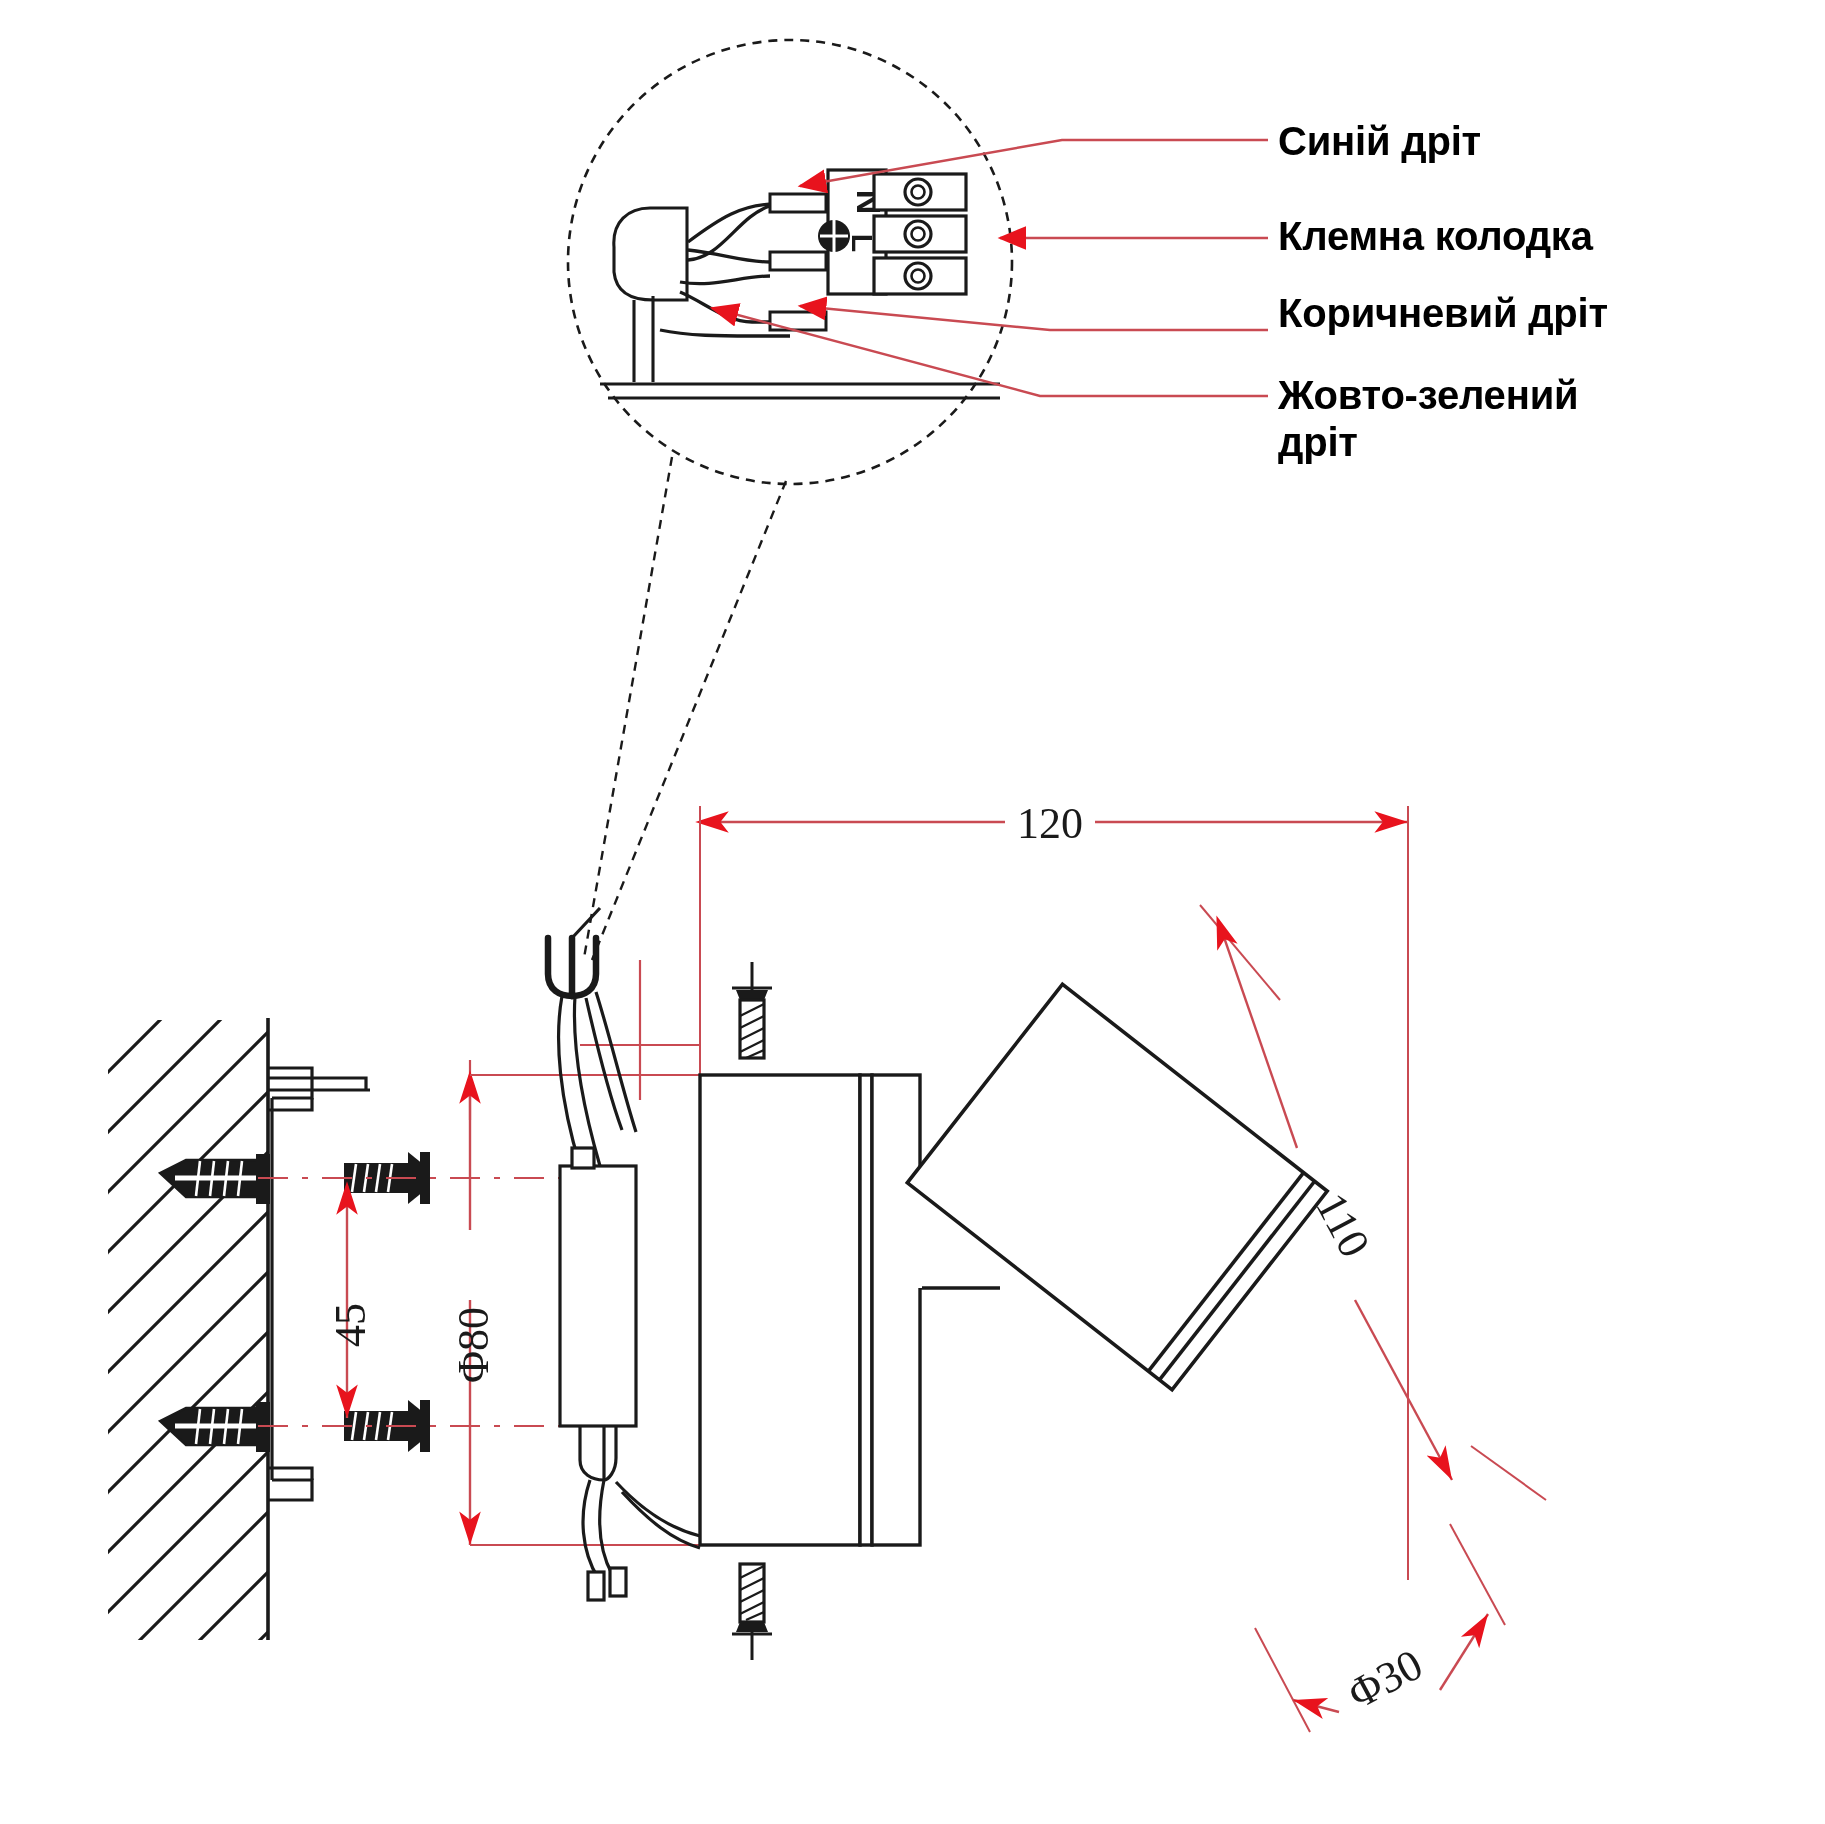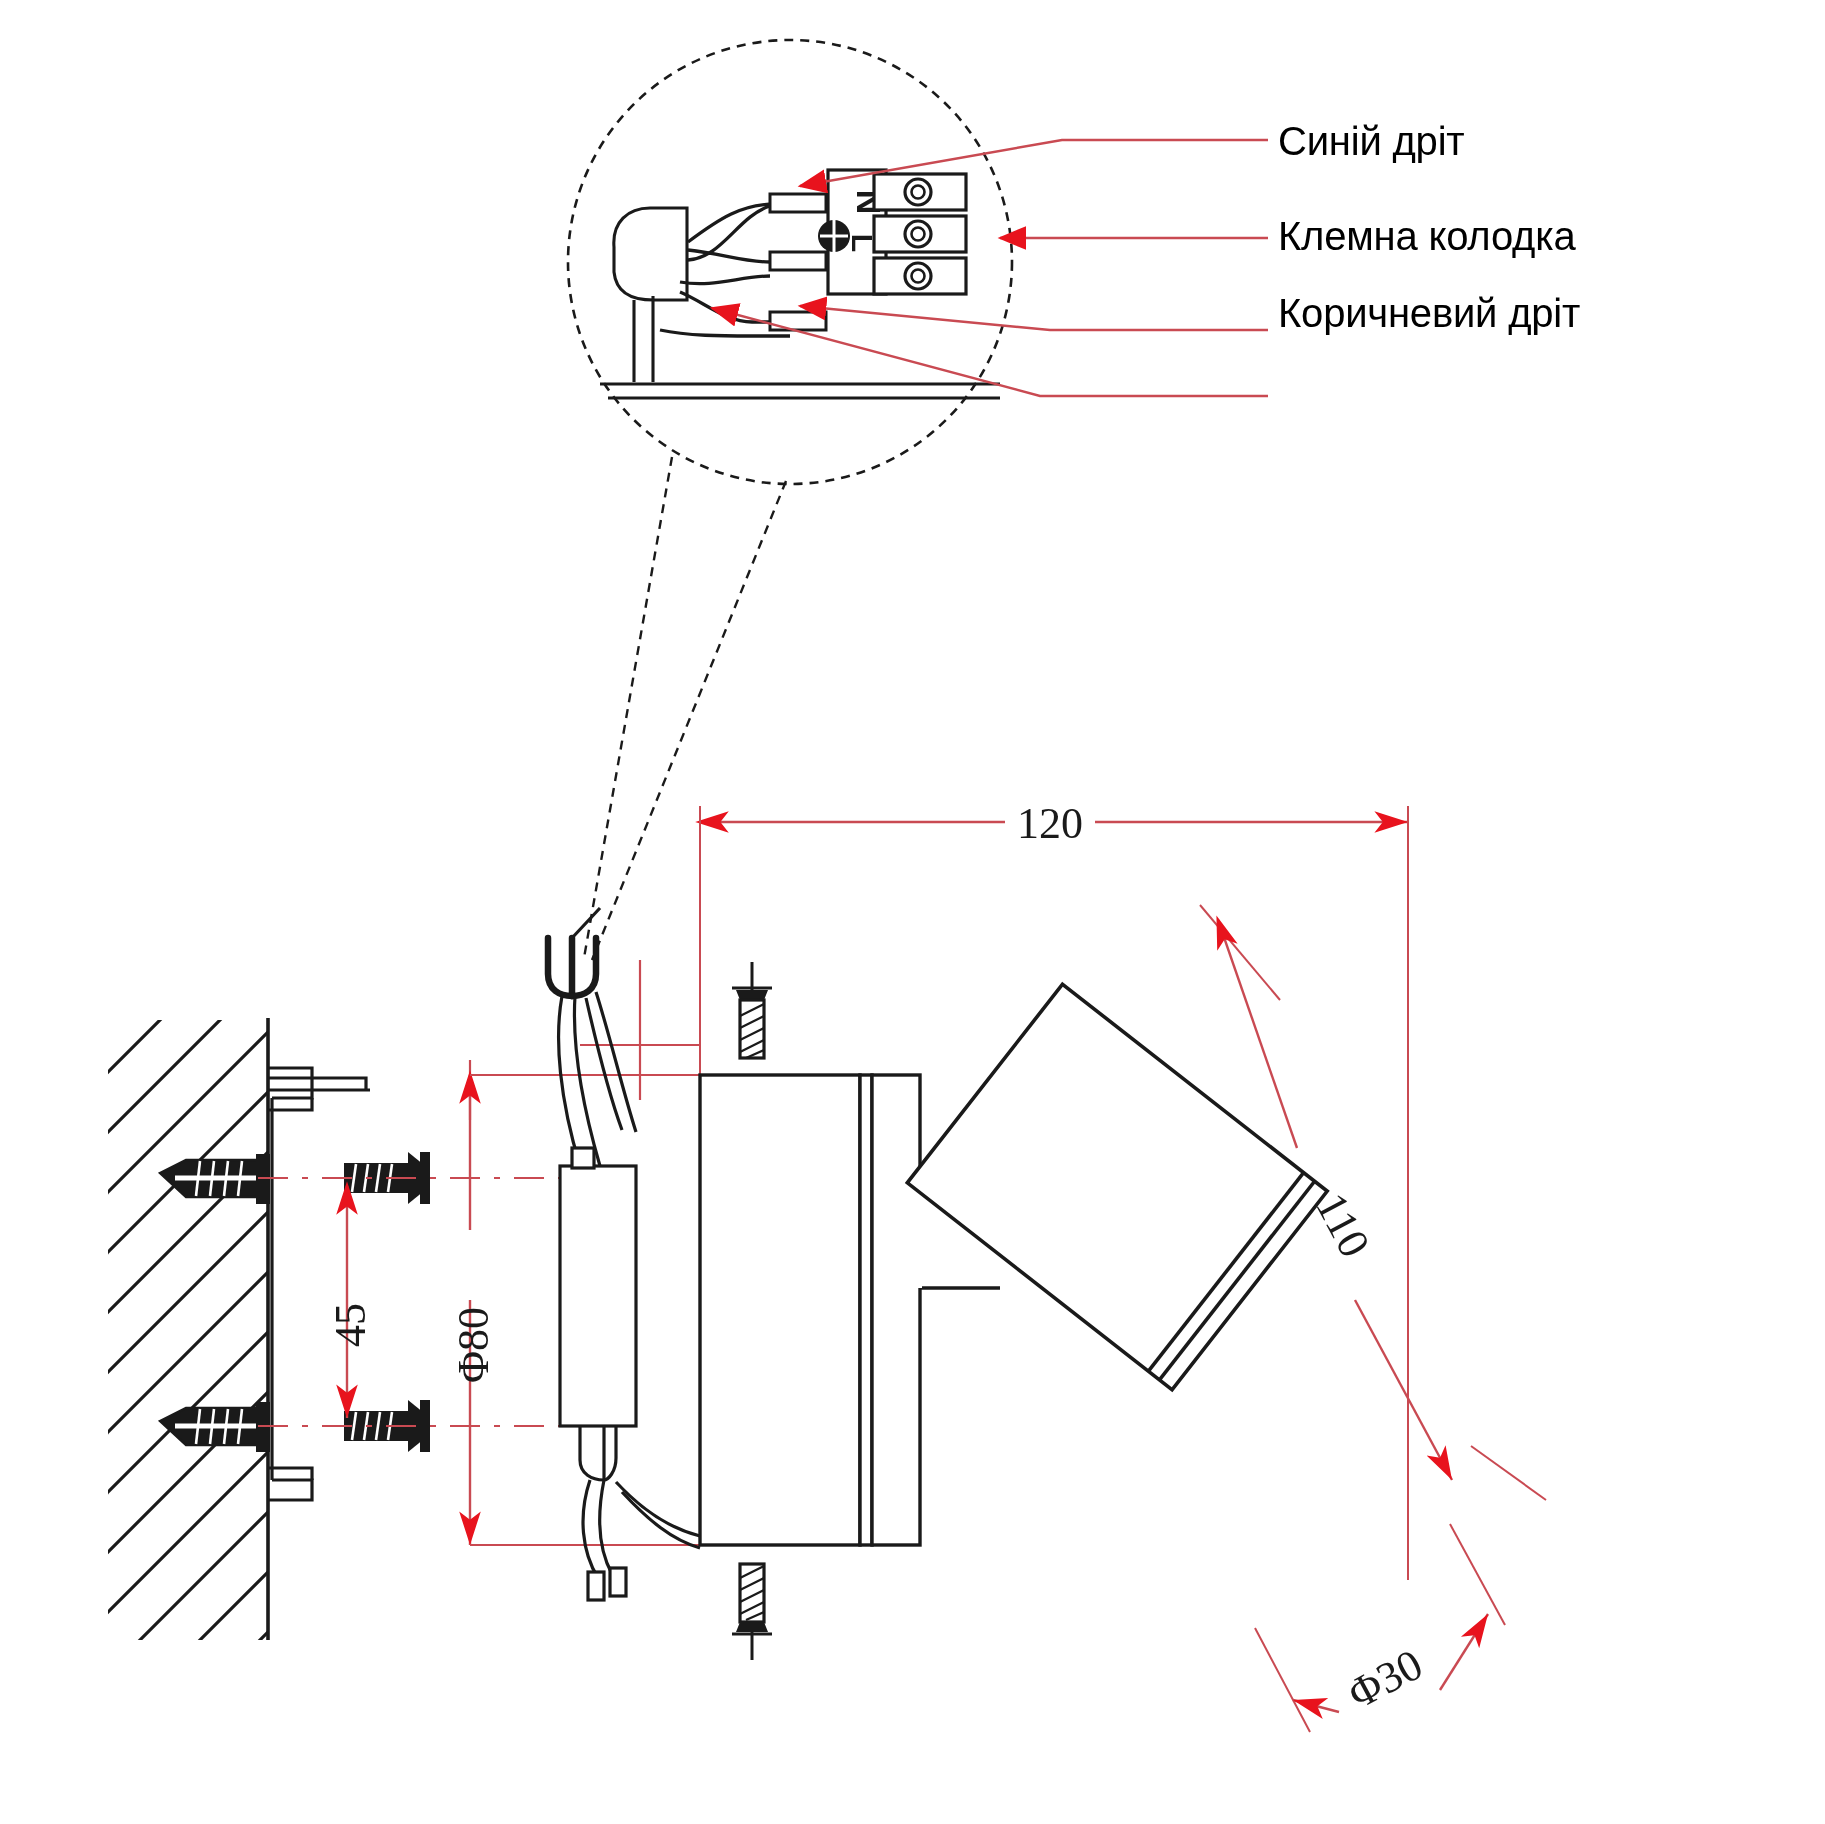--- a/index.html
+++ b/index.html
@@ -22,21 +22,21 @@
   }
   svg.canvas {
     position: absolute;
     left: 0; top: 0;
     width: 1825px;
     height: 1824px;
   }
   .callout-label {
     position: absolute;
     font-family: "Liberation Sans", sans-serif;
-    font-weight: normal;
+    font-weight: bold;
     font-size: 40px;
     color: #000000;
     white-space: pre;
     line-height: 1.18;
     letter-spacing: -0.2px;
   }
 </style>
 </head>
 <body>
 
@@ -357,14 +357,18 @@
     <text id="dimtext-phi30" x="1392" y="1692" fill="#1a1a1a" font-family="'Liberation Serif', serif" font-size="44" text-anchor="middle" transform="rotate(-28 1392 1692)">Φ30</text>
 
   </svg>
 
   <div class="callout-label" style="left:1278px; top:118px;">Синій дріт</div>
 
   <div class="callout-label" style="left:1278px; top:213px;text-align:right;">Клемна колодка</div>
 
   <div class="callout-label" style="left:1278px; top:290px;">Коричневий дріт</div>
 
+  <div style="position:absolute; left:1278px; top:372px;">
+    <div class="callout-label" style="position:static;">Жовто-зелений</div>
+    <div class="callout-label" style="position:static;">дріт</div>
+  </div>
 
 </div>
 
 </body></html>

